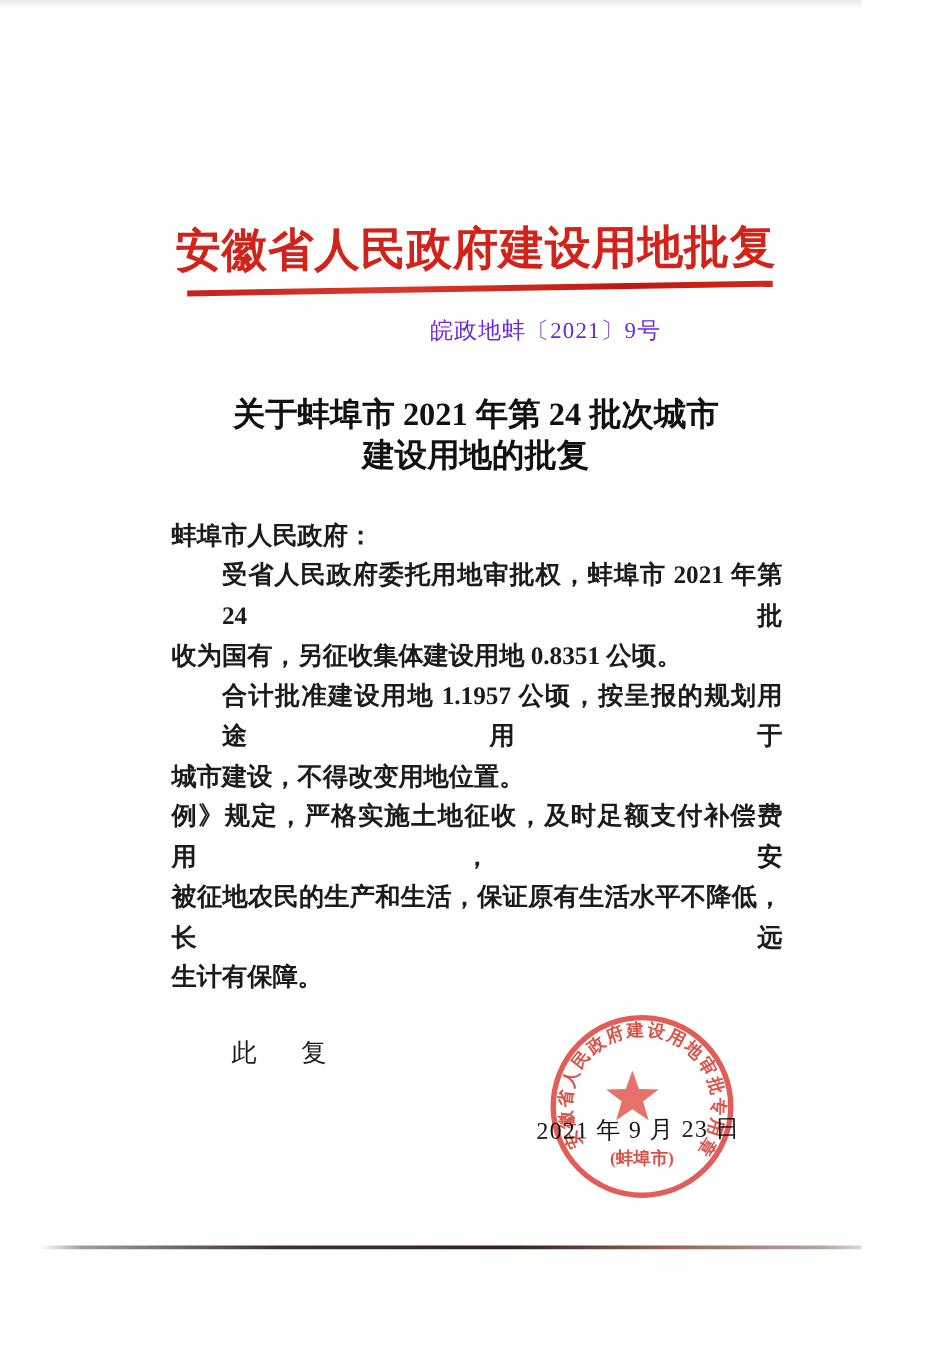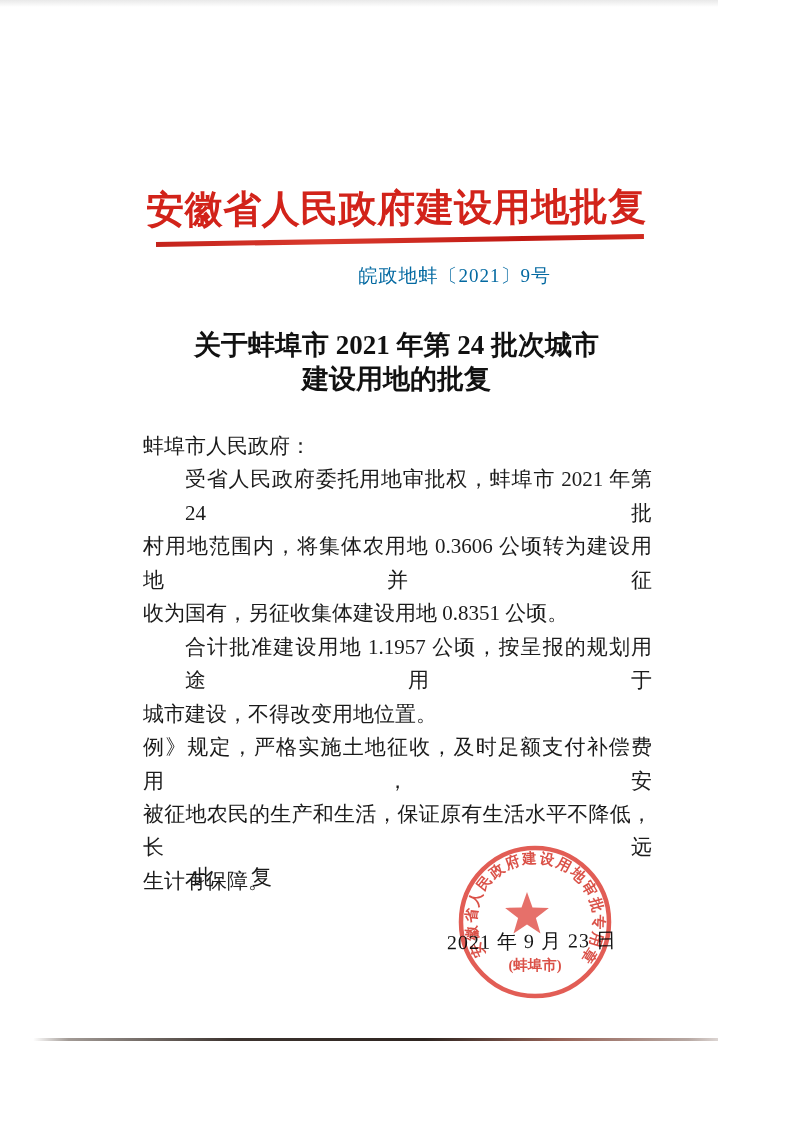--- a/index.html
+++ b/index.html
@@ -37,31 +37,31 @@
     color:#d2231a;letter-spacing:0.5px;
     transform:rotate(-0.4deg);
   }
   .masthead-rule{
     position:absolute;left:156px;top:242px;width:488px;height:4.5px;
     background:linear-gradient(90deg,#c4231c 0%,#d93a2d 35%,#c01812 75%,#d02a1f 100%);
     transform:rotate(-0.95deg);transform-origin:left center;
   }
   .doc-number{
     position:absolute;right:167px;top:263px;
-    font-size:19px;letter-spacing:1px;color:#0369a1;
+    font-size:19px;letter-spacing:1px;color:#6d28d9;
   }
   .doc-title{
     position:absolute;left:0;top:328px;width:793px;
     text-align:center;font-weight:bold;font-size:27px;line-height:34px;color:#111;
   }
   .body-text{
     position:absolute;left:143px;top:430px;width:509px;
     font-size:21px;line-height:33.45px;color:#1b1b1b;
   }
-  .body-text .line{text-align:left;}
+  .body-text .line{text-align:left;font-weight:bold;}
   .body-text .line.ind{padding-left:42px;}
   .body-text .line.fill{text-align:justify;text-align-last:justify;}
   .body-text .line.ind.fill{text-align-last:justify;}
   .closing{
     position:absolute;left:193px;top:863px;font-size:21px;color:#1b1b1b;
     display:flex;gap:37px;
   }
   .sign-date{
     position:absolute;left:447px;top:928px;z-index:1;
     font-size:20px;letter-spacing:1px;color:#141414;
@@ -93,21 +93,20 @@
   <div class="doc-number">皖政地蚌〔2021〕9号</div>
 
   <div class="doc-title">
     <div>关于蚌埠市 2021 年第 24 批次城市</div>
     <div>建设用地的批复</div>
   </div>
 
   <div class="body-text">
     <div class="line">蚌埠市人民政府：</div>
     <div class="line ind fill">受省人民政府委托用地审批权，蚌埠市 2021 年第 24 批</div>
-    <div class="line fill">村用地范围内，将集体农用地 0.3606 公顷转为建设用地并征</div>
     <div class="line">收为国有，另征收集体建设用地 0.8351 公顷。</div>
     <div class="line ind fill">合计批准建设用地 1.1957 公顷，按呈报的规划用途用于</div>
     <div class="line">城市建设，不得改变用地位置。</div>
     <div class="line fill">例》规定，严格实施土地征收，及时足额支付补偿费用，安</div>
     <div class="line fill">被征地农民的生产和生活，保证原有生活水平不降低，长远</div>
     <div class="line">生计有保障。</div>
   </div>
 
   <div class="closing">
     <span>此</span>

